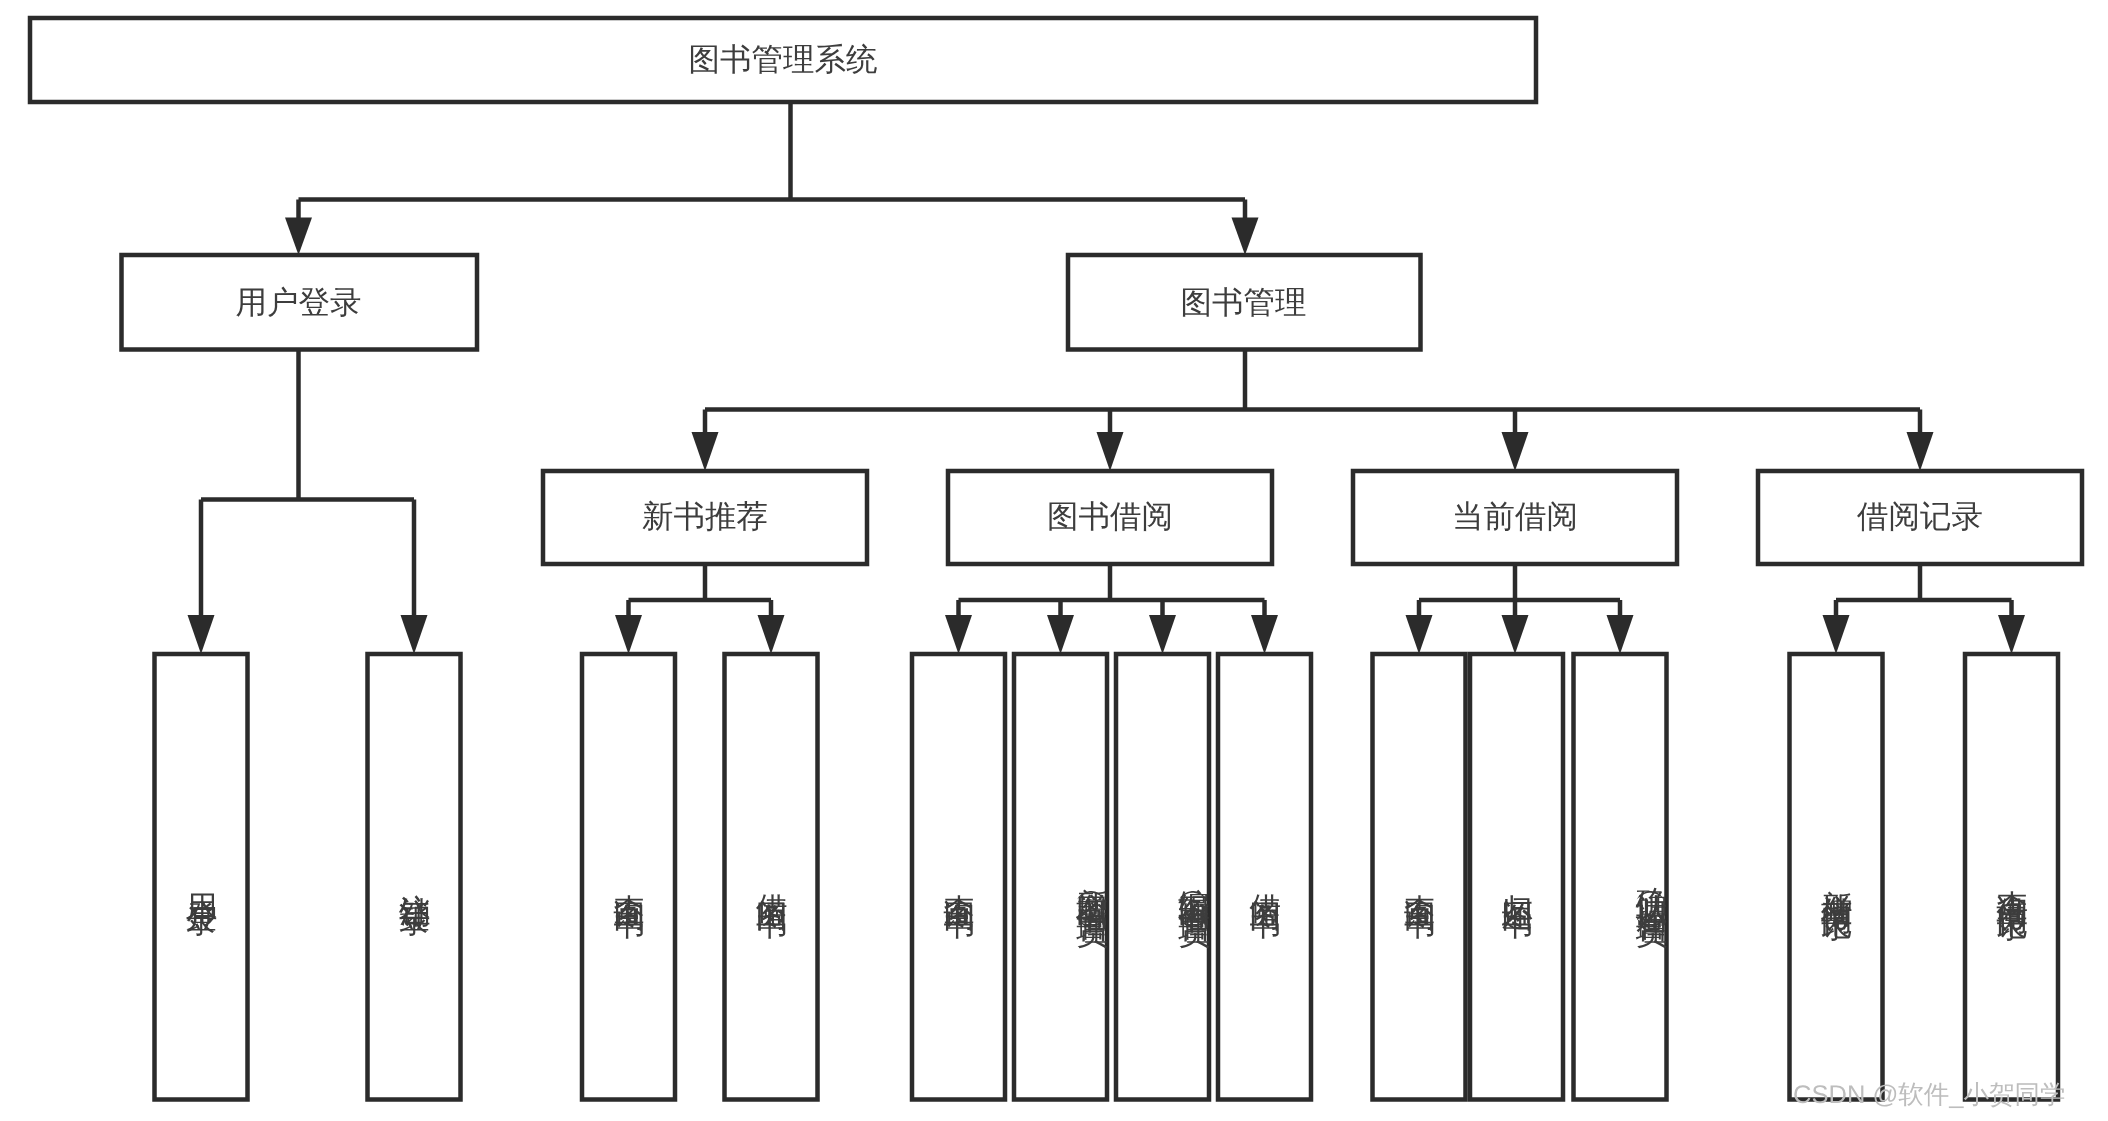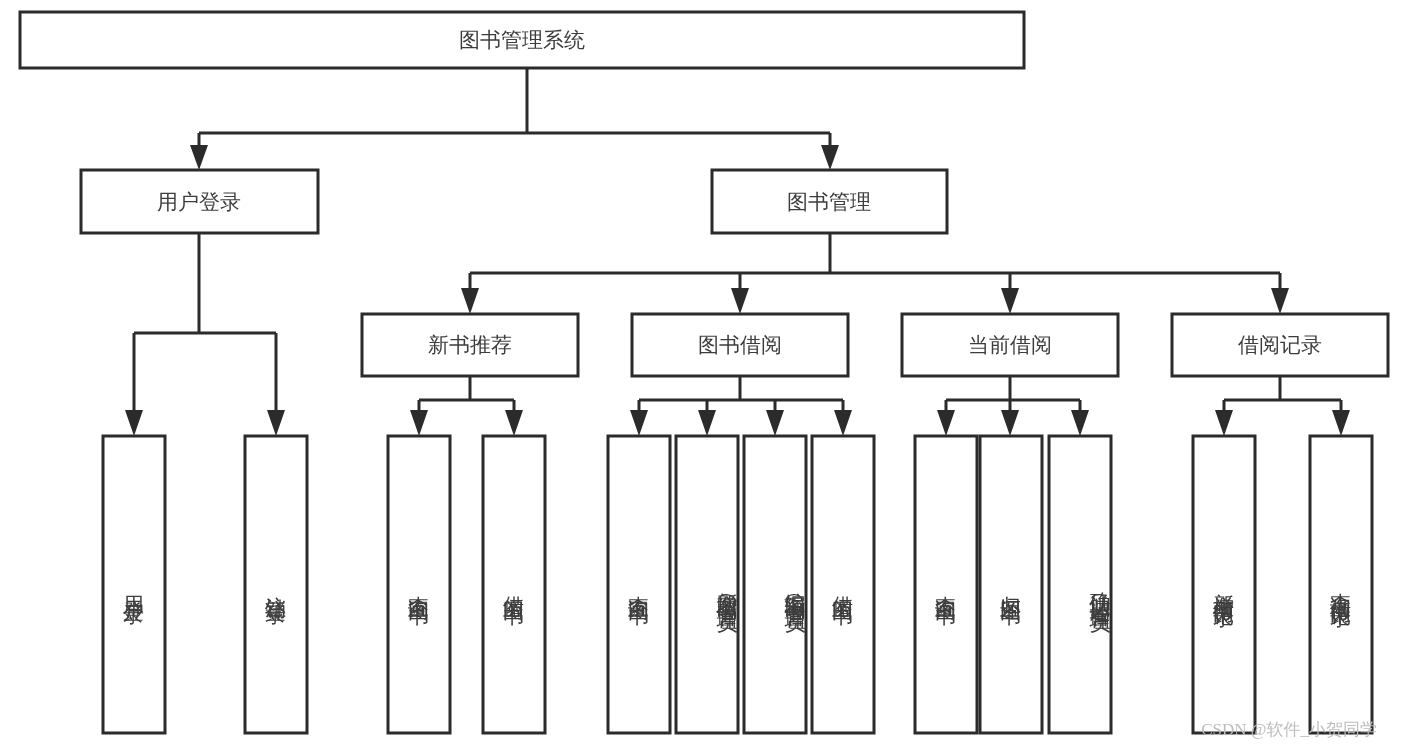--- a/index.html
+++ b/index.html
@@ -64,21 +64,21 @@
     pointer-events: none;
     user-select: none;
   }
   .node-label-v.center-v {
     align-items: center;
   }
   .watermark {
     position: absolute;
     right: 12px;
     bottom: 6px;
-    font-family: Liberation Serif, serif;
+    font-family: Liberation Sans, sans-serif;
     font-size: 17px;
     color: #bdbdbd;
     white-space: nowrap;
     user-select: none;
   }
 </style>
 </head>
 <body>
 
 <div id="diagram-root">

